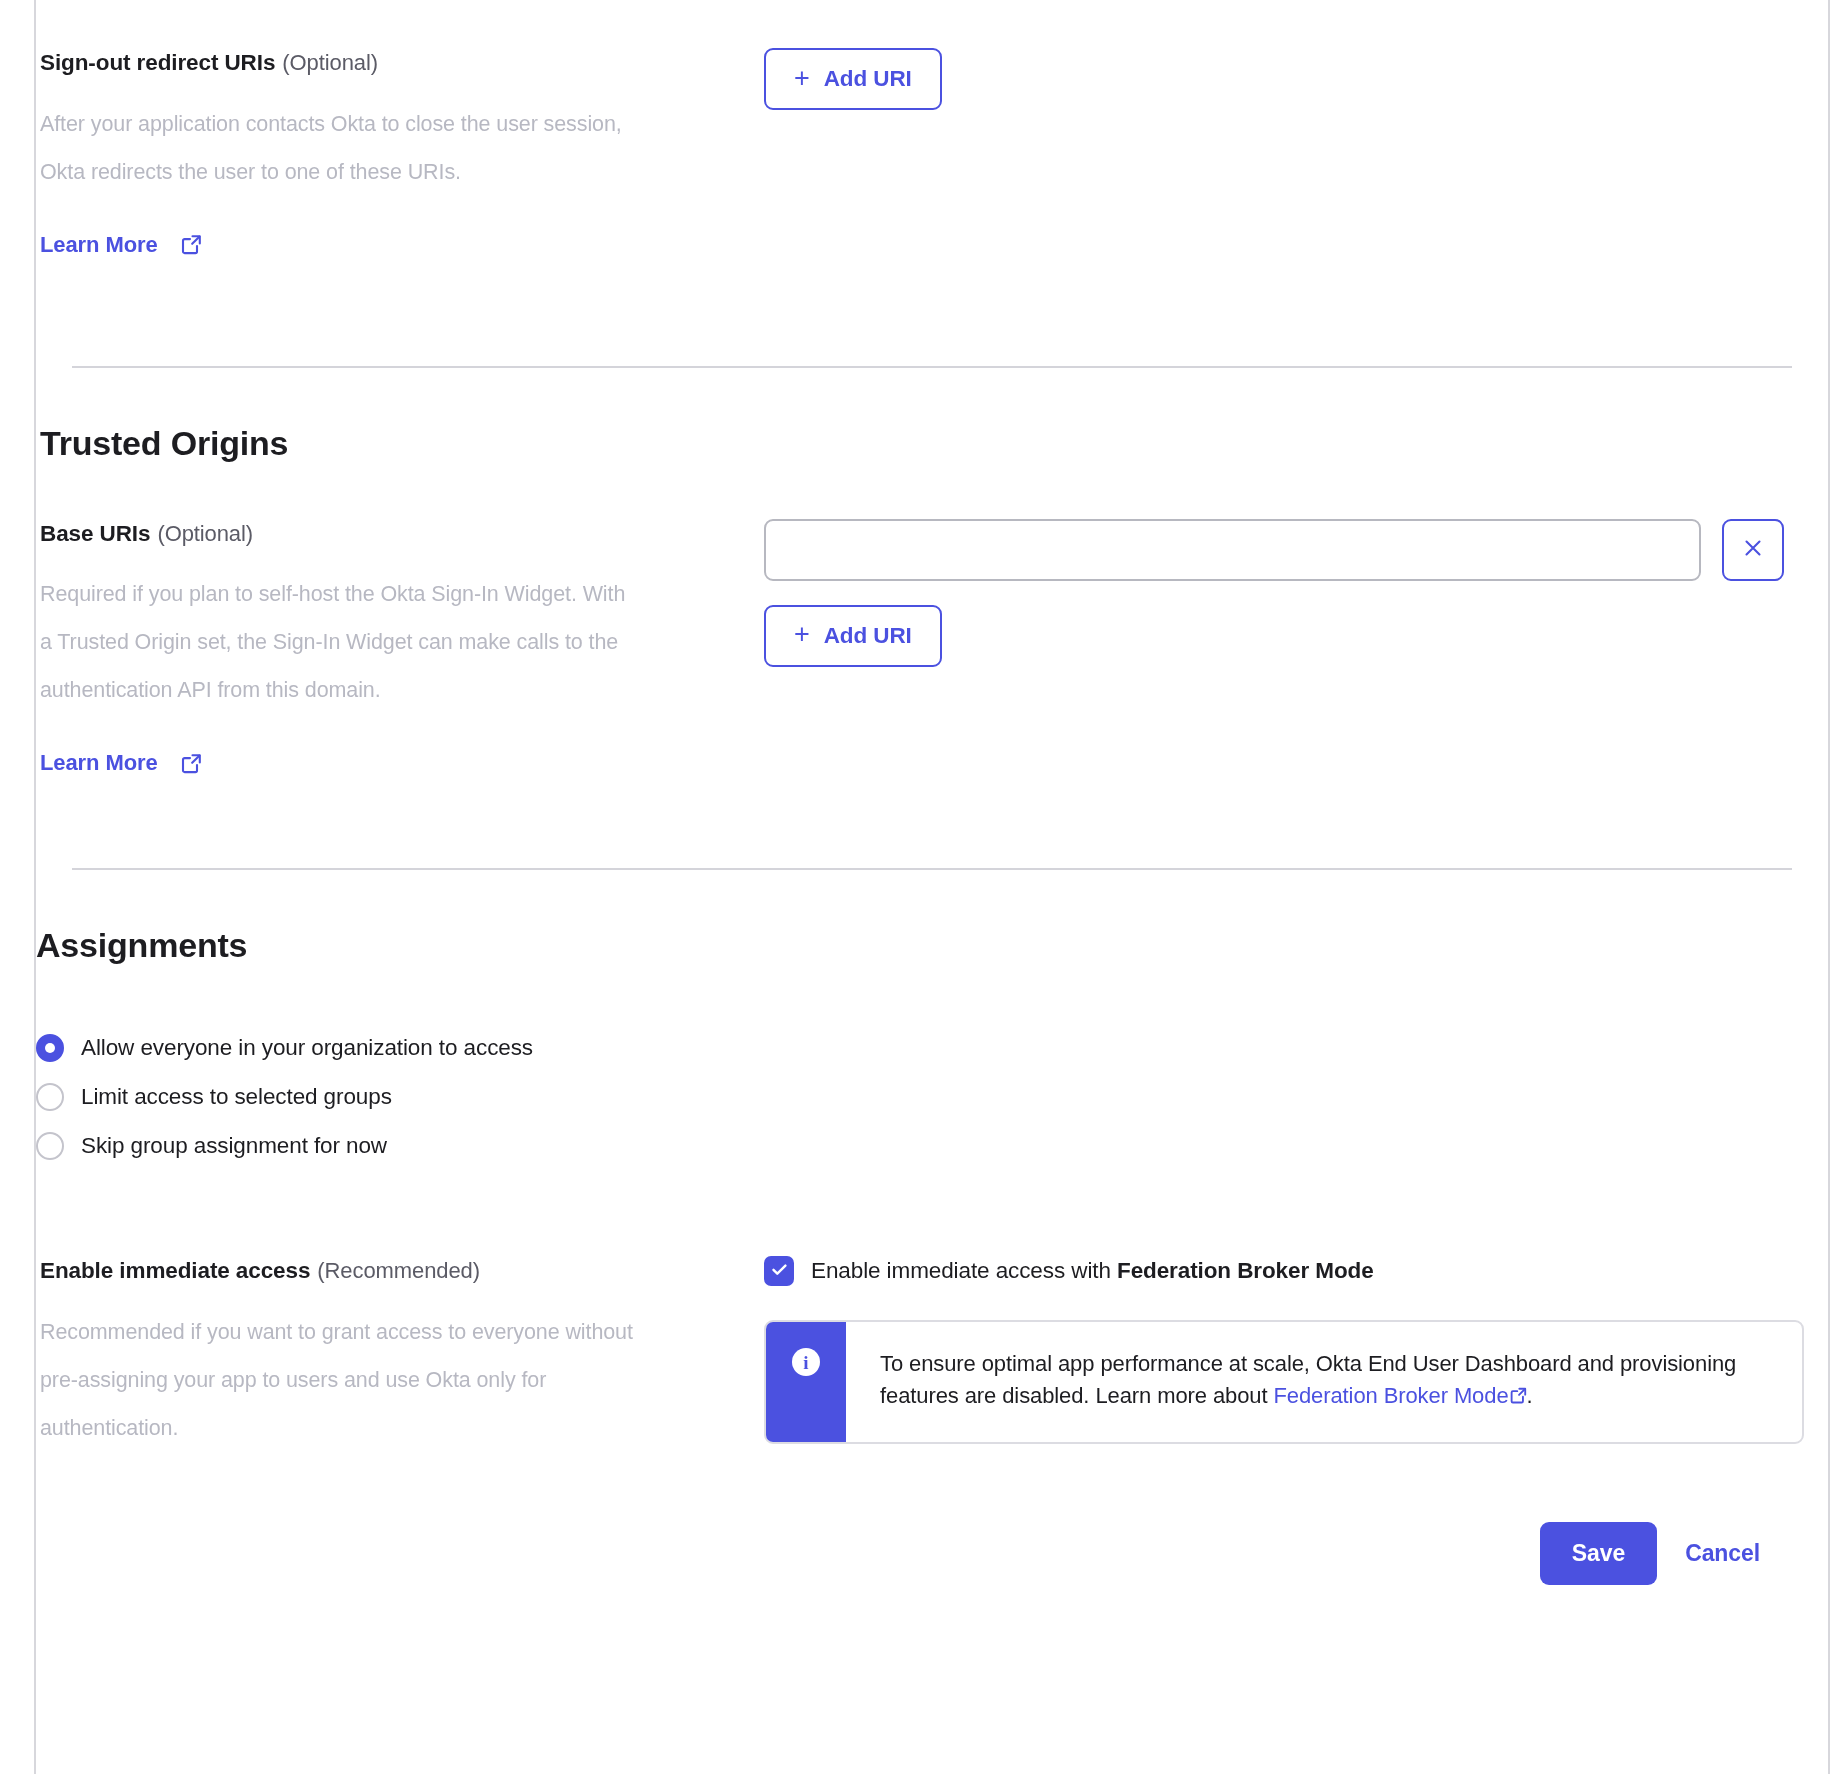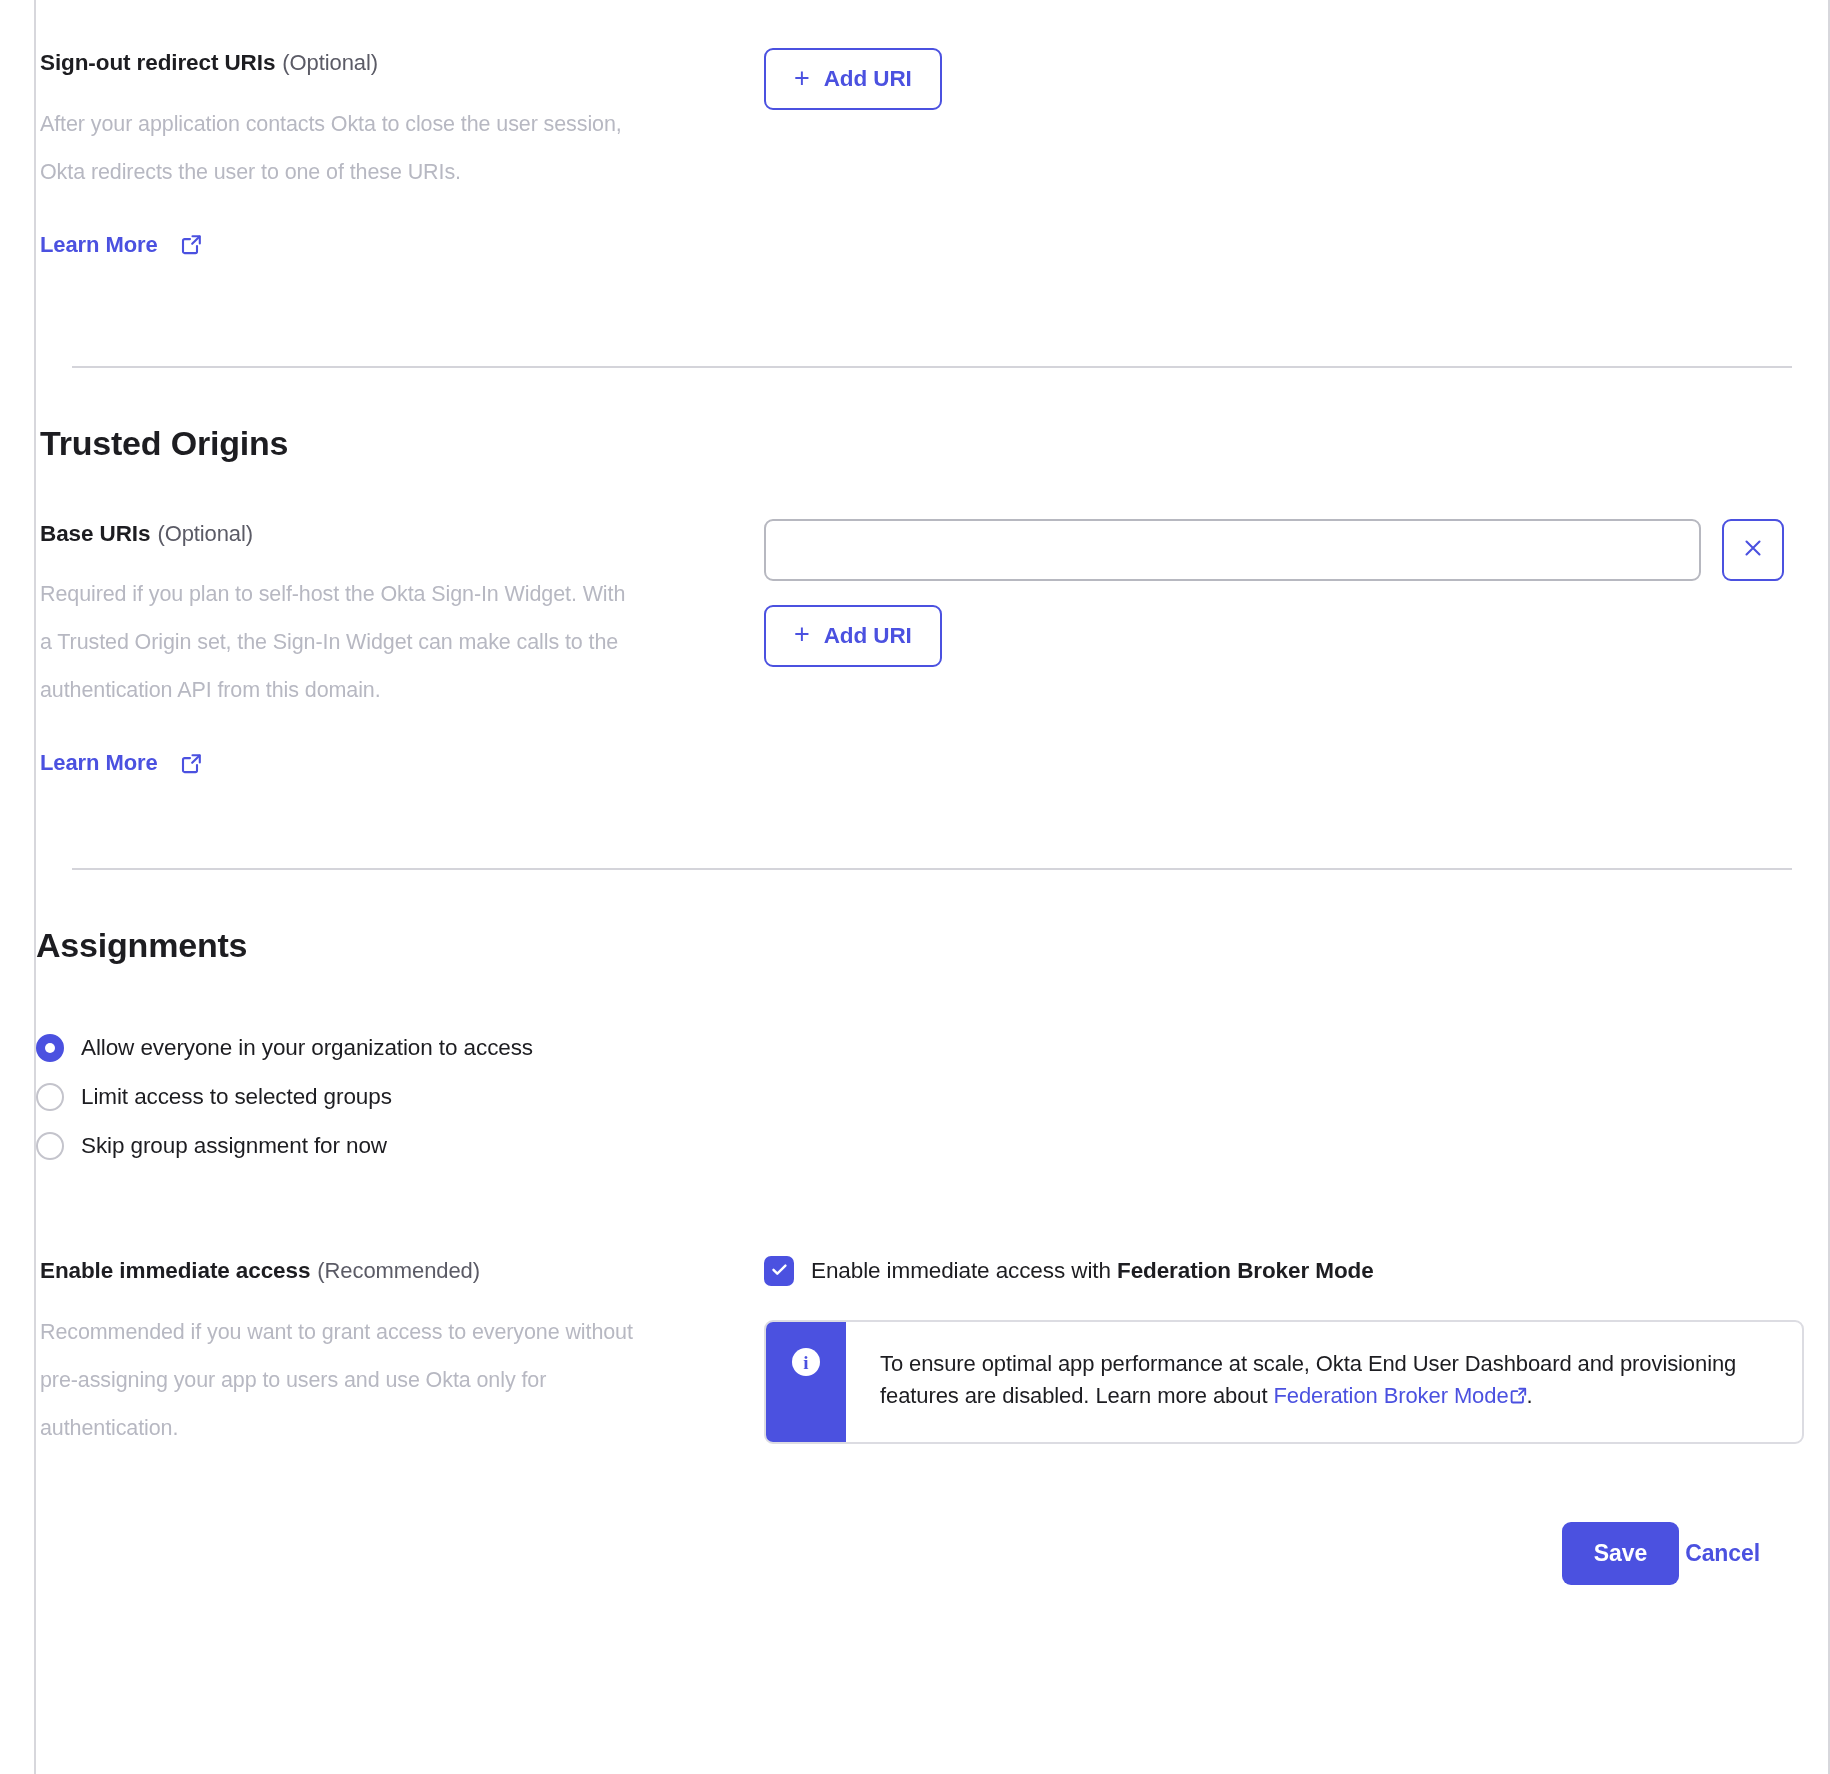--- a/index.html
+++ b/index.html
@@ -302,20 +302,21 @@
     width: 17px;
     height: 17px;
     vertical-align: -1px;
     margin-left: 1px;
   }
 
   .footer {
     display: flex;
     justify-content: flex-end;
     align-items: center;
+    gap: 22px;
     padding-right: 18px;
   }
 </style>
 </head>
 <body>
 
 <div class="screen">
   <div class="card">
     <div class="inner">
 

